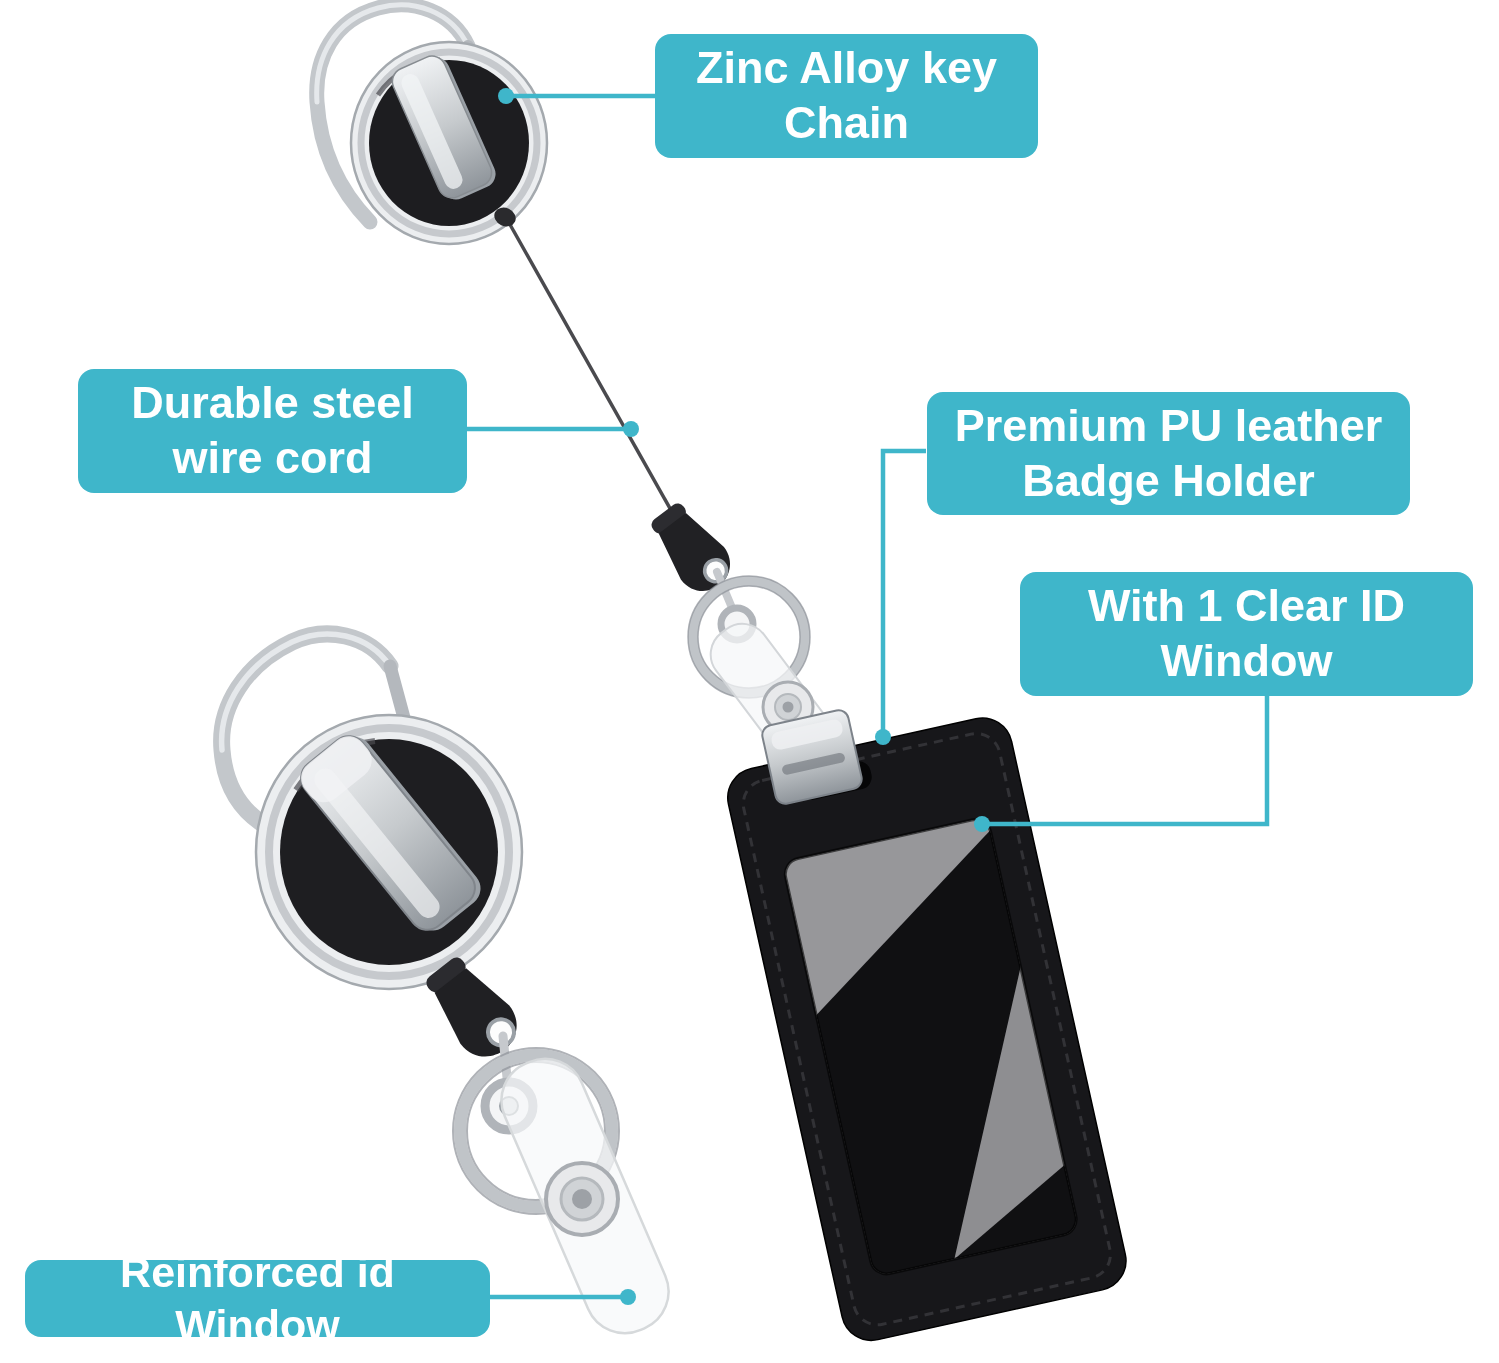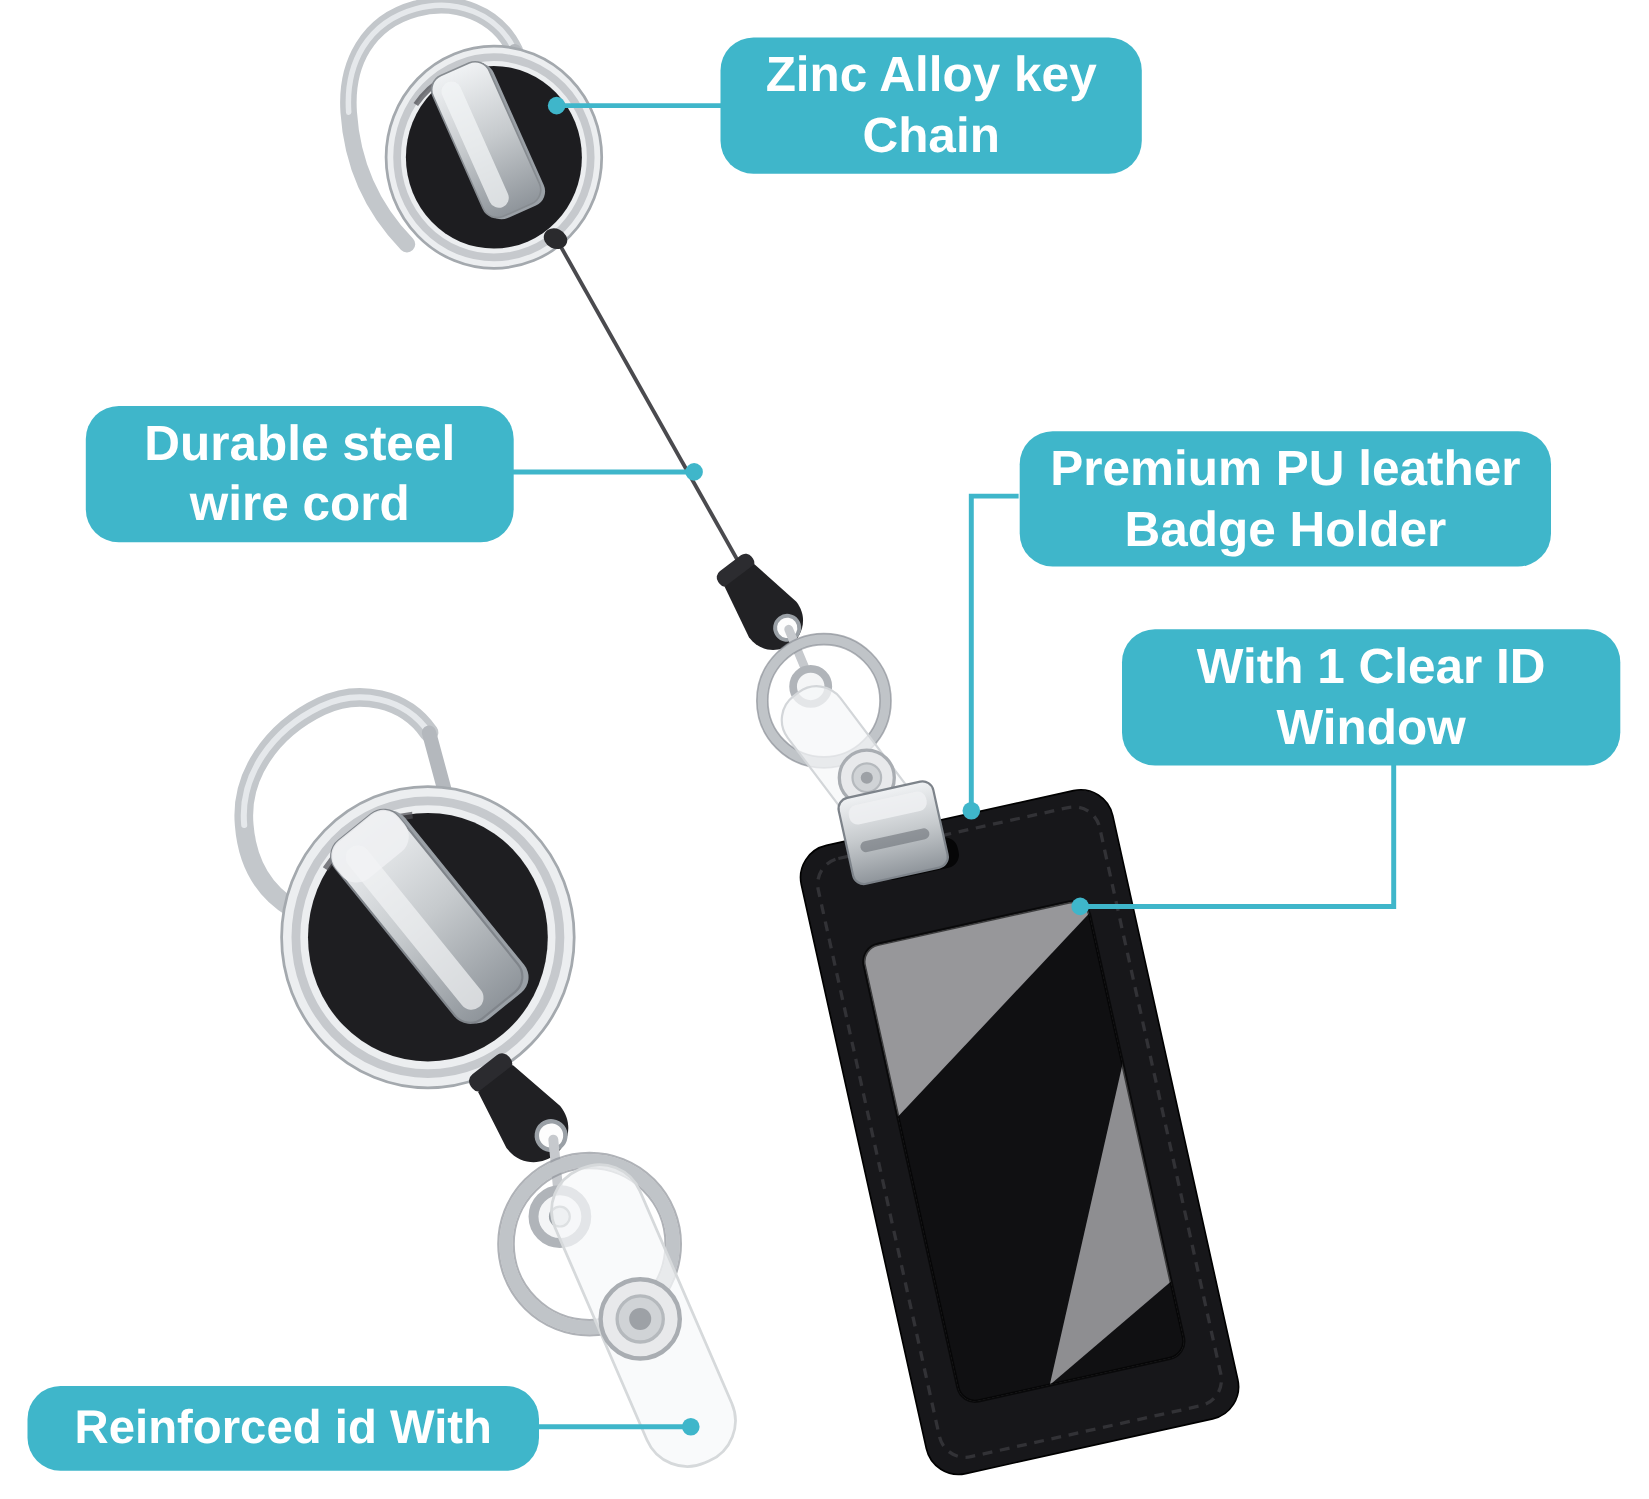--- a/index.html
+++ b/index.html
@@ -8,21 +8,21 @@
     width:1499px;height:1363px;
     background:#ffffff;
     font-family:"Liberation Sans", sans-serif;
     overflow:hidden;
   }
   svg.scene{position:absolute;left:0;top:0;}
   .callout{
     position:absolute;
     background:#3fb6ca;
     color:#ffffff;
-    border-radius:30px;
+    border-radius:16px;
     display:flex;align-items:center;justify-content:center;
     text-align:center;
     font-weight:bold;
     font-size:45px;
     line-height:1.22;
     padding:0 8px;
     box-sizing:border-box;
   }
   .c-zinc  {left:655px; top:34px;   width:383px; height:124px;}
   .c-cord  {left:78px;  top:369px;  width:389px; height:124px;}
@@ -184,16 +184,16 @@
   <div class="callout c-holder">
     <span>Premium PU leather Badge Holder</span>
   </div>
   <div class="callout c-cord">
     <span>Durable steel wire cord</span>
   </div>
   <div class="callout c-window">
     <span>With 1 Clear ID Window</span>
   </div>
   <div class="callout c-strap">
-    <span>Reinforced id With</span>
+    <span>Reinforced id Window</span>
   </div>
 
 </div>
 
 </body></html>

